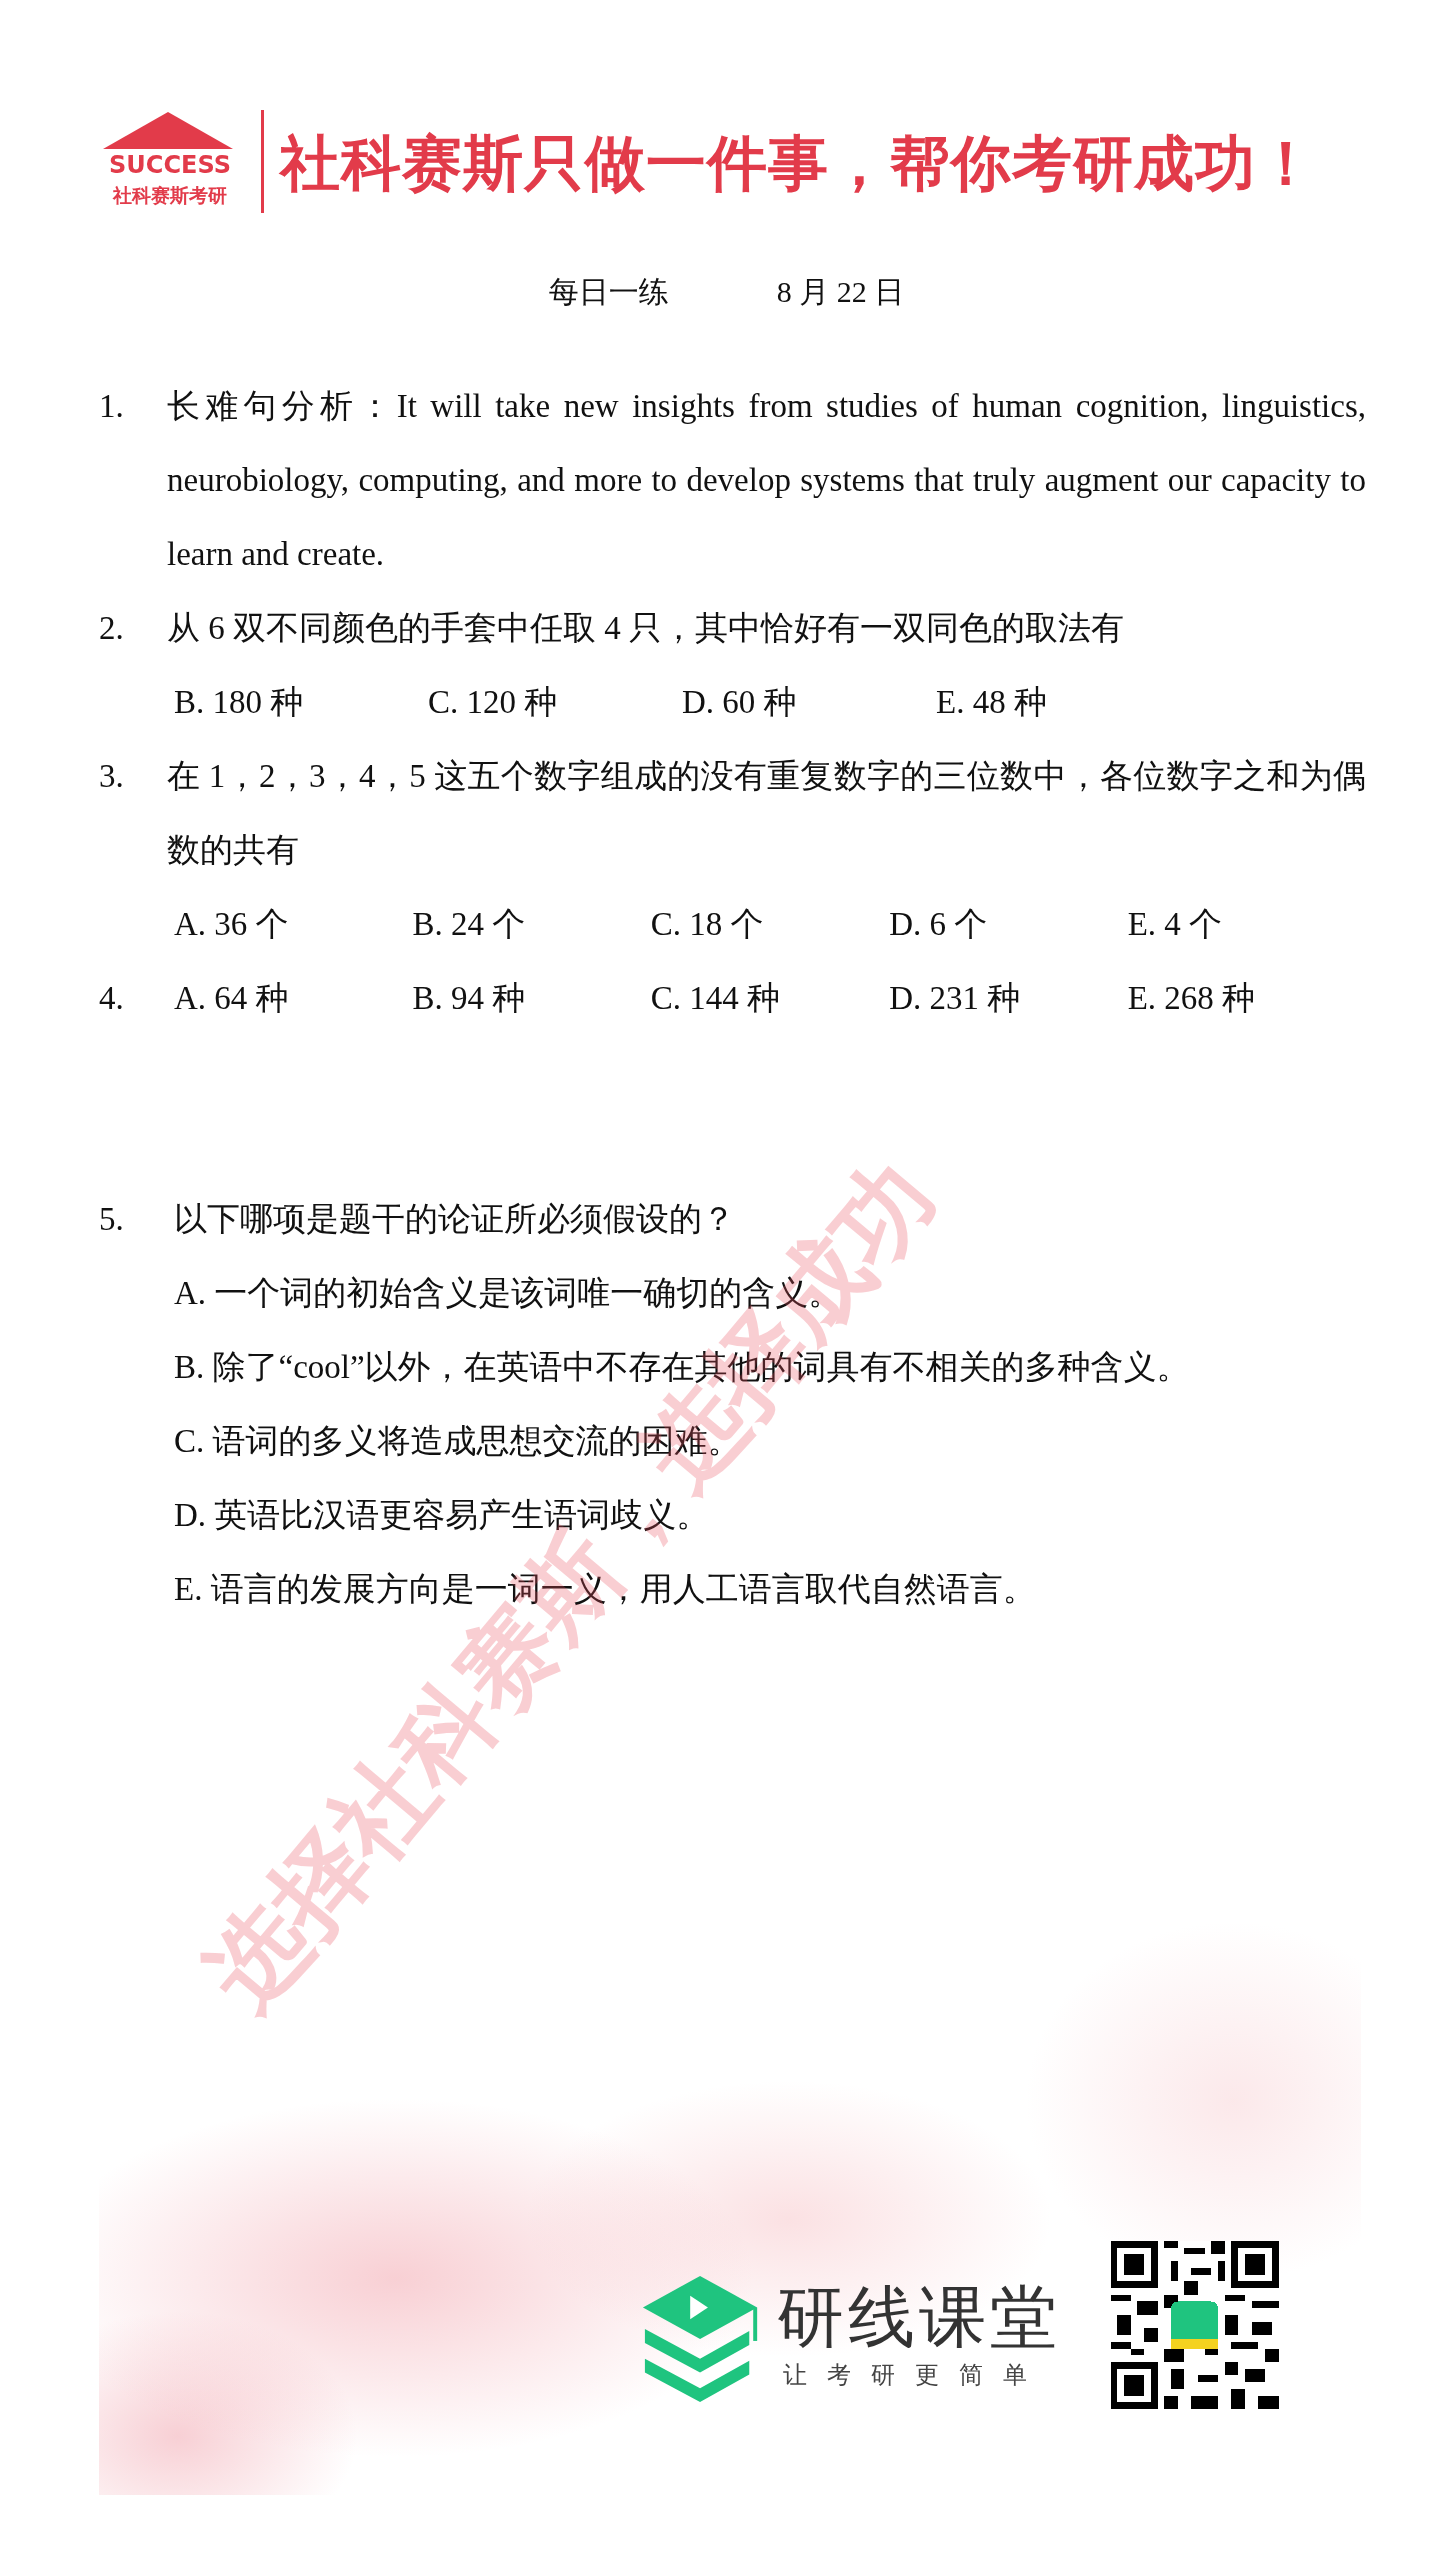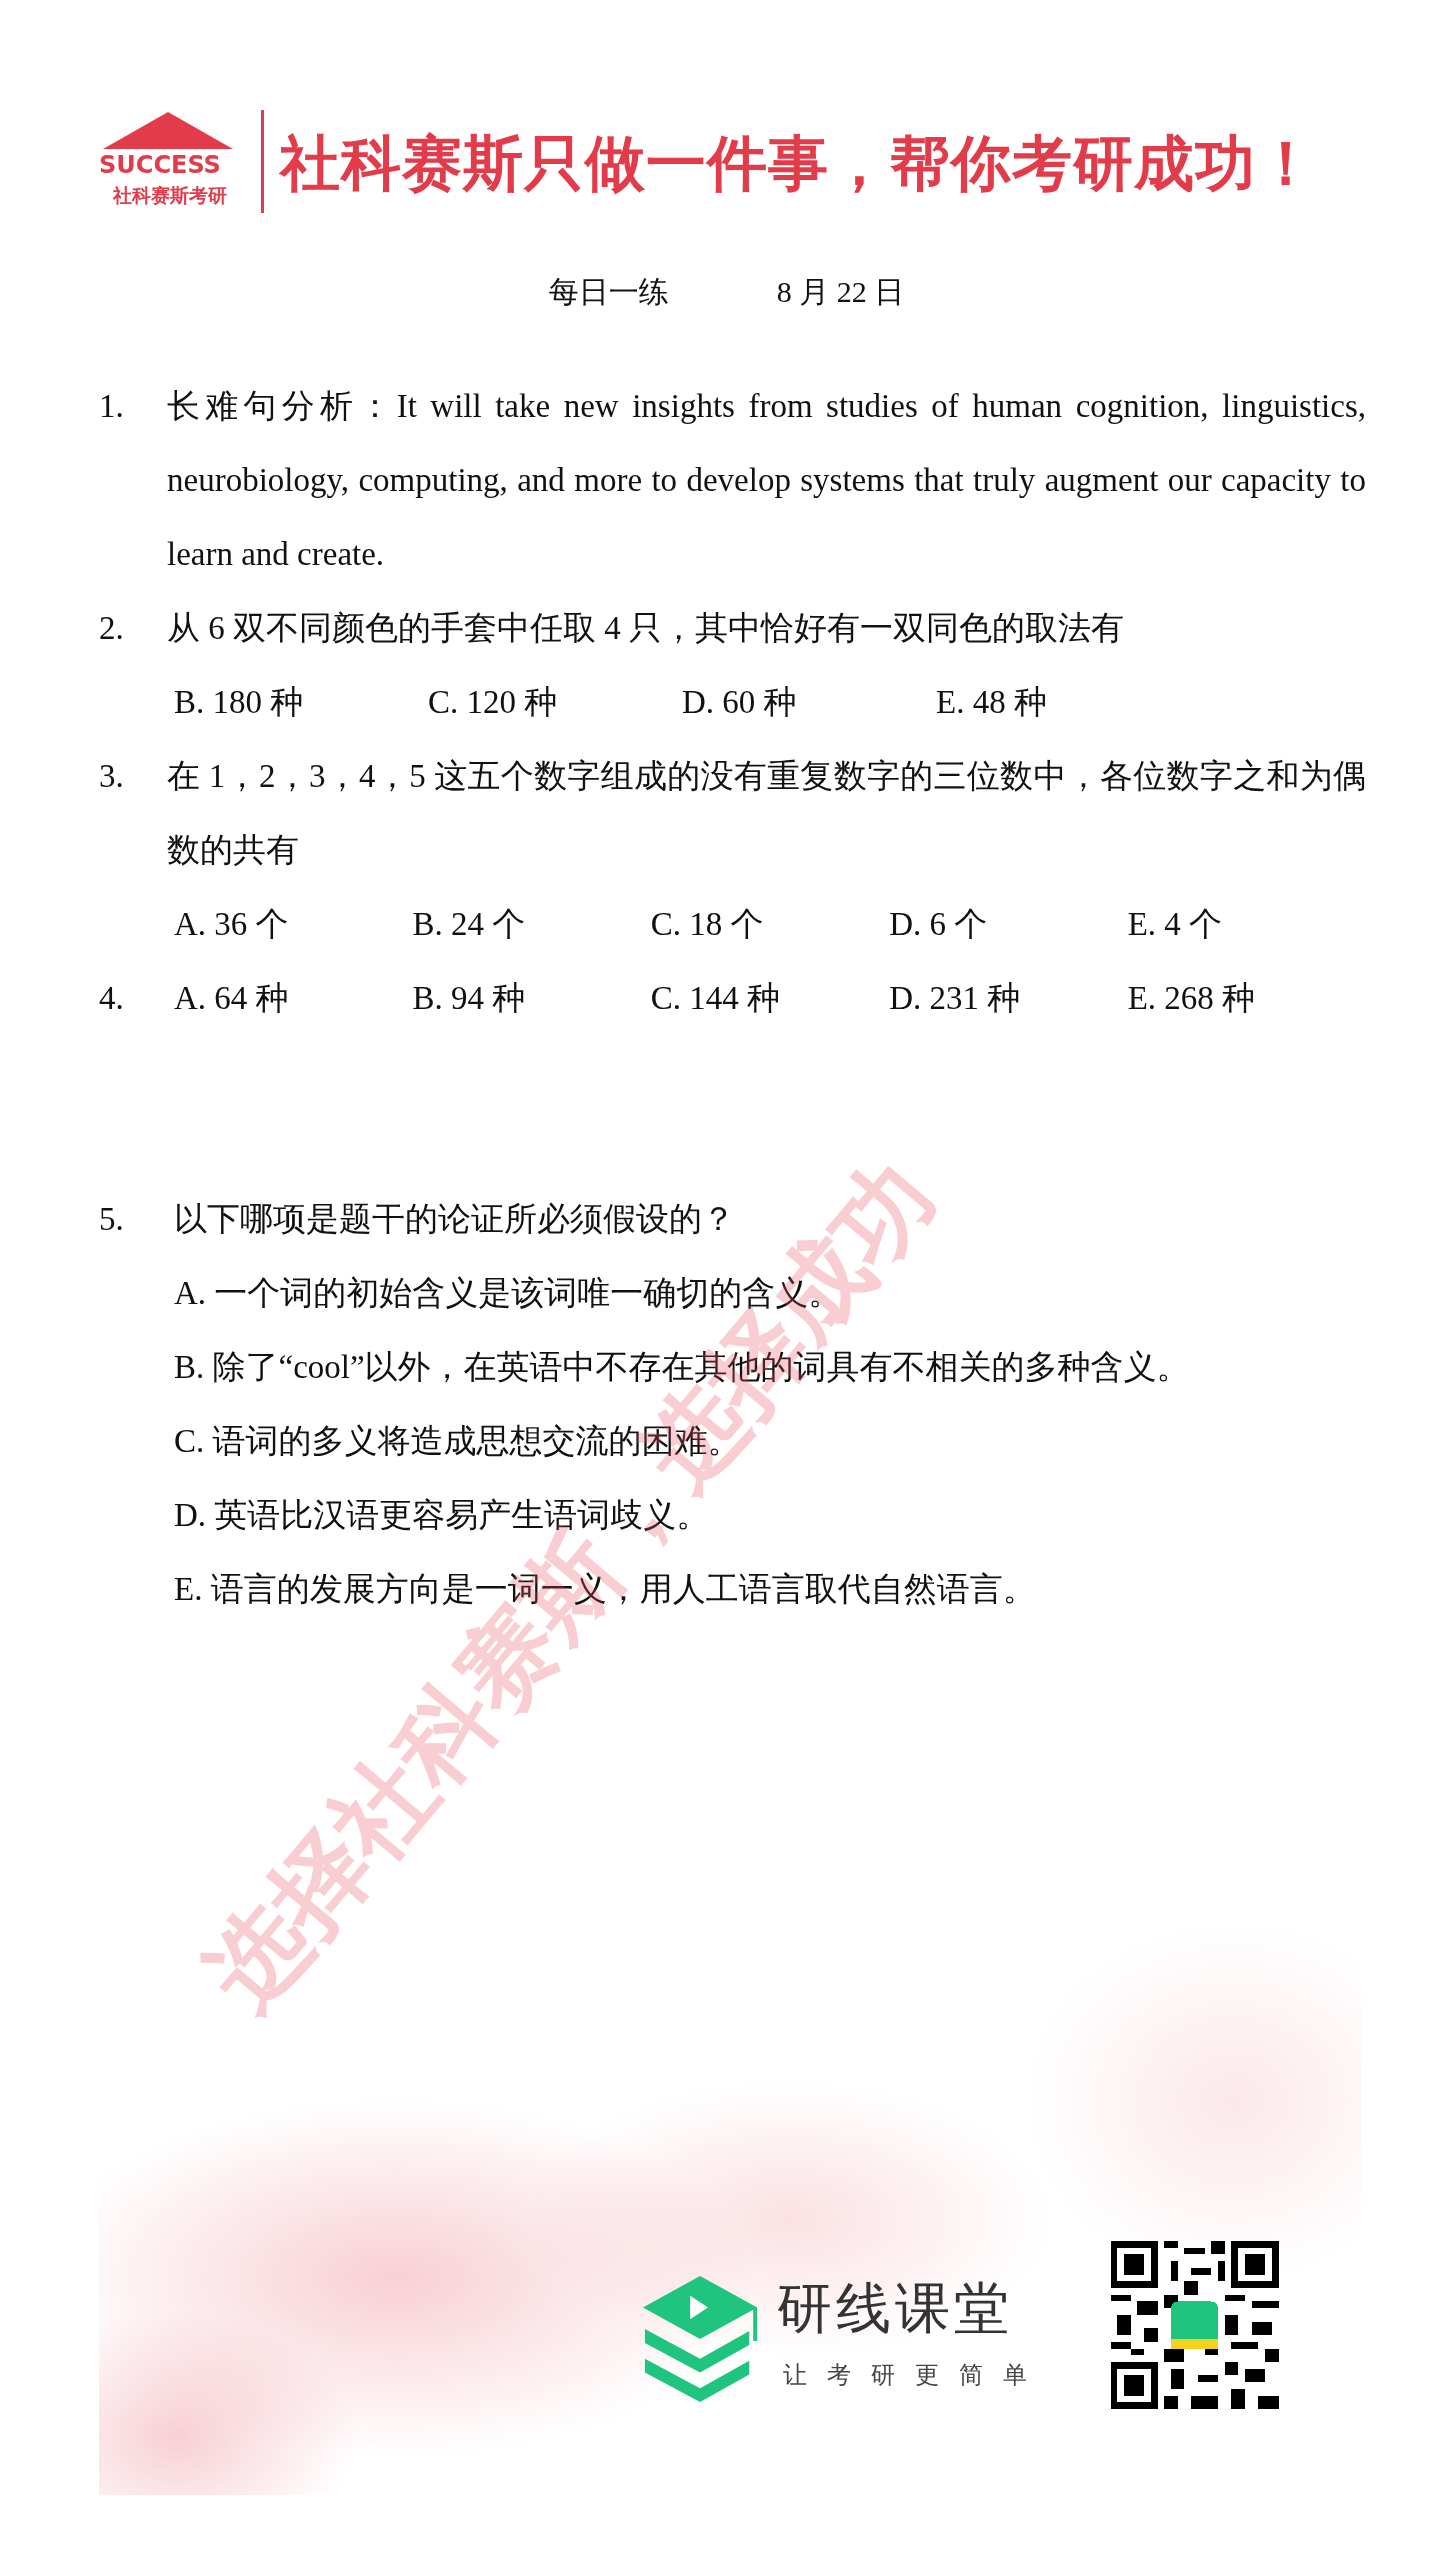--- a/index.html
+++ b/index.html
@@ -10,21 +10,21 @@
     color: #111;
   }
   .header { position: absolute; left: 97px; top: 110px; height: 104px; width: 1282px; }
   .logo { position: absolute; left: 0; top: 0; width: 146px; height: 104px; }
   .logo .roof {
     position: absolute; left: 6px; top: 2px; width: 0; height: 0;
     border-left: 65px solid transparent; border-right: 65px solid transparent;
     border-bottom: 37px solid #e23b4a;
   }
   .logo .success {
-    position: absolute; left: 2px; top: 41px; width: 142px; 
+    position: absolute; left: 2px; top: 41px; width: 142px; text-align: center;
     font-family: "DejaVu Sans", sans-serif; font-weight: bold; font-size: 24px;
     color: #e23b4a; letter-spacing: 0px;
   }
   .logo .sub {
     position: absolute; left: 0; top: 73px; width: 146px; text-align: center;
     font-family: "DejaVu Sans", sans-serif; font-size: 19px; color: #e23b4a; font-weight: bold;
   }
   .divider { position: absolute; left: 164px; top: 0; width: 3px; height: 103px; background: #e23b4a; }
   .slogan {
     position: absolute; left: 183px; top: 14px; font-family: "DejaVu Sans", sans-serif;
@@ -51,21 +51,21 @@
     background:
       radial-gradient(ellipse 513px 256px at 296px 355px, rgba(240,150,160,0.45), rgba(255,255,255,0) 70%),
       radial-gradient(ellipse 375px 197px at 690px 296px, rgba(245,180,185,0.4), rgba(255,255,255,0) 70%),
       radial-gradient(ellipse 296px 256px at 1134px 178px, rgba(245,190,195,0.35), rgba(255,255,255,0) 70%),
       radial-gradient(ellipse 256px 178px at 79px 513px, rgba(240,160,170,0.5), rgba(255,255,255,0) 70%);
   }
   .brand { position: absolute; left: 639px; top: 2268px; width: 414px; height: 138px; }
   .brand .icon { position: absolute; left: 0; top: 0; width: 128px; height: 138px; }
   .brand .name {
     position: absolute; left: 138px; top: 4px; font-family: "DejaVu Sans", sans-serif;
-    font-size: 55px; color: #333; letter-spacing: 4px; white-space: nowrap;
+    font-size: 67px; color: #333; letter-spacing: 4px; white-space: nowrap;
   }
   .brand .tag {
     position: absolute; left: 144px; top: 91px; font-family: "DejaVu Sans", sans-serif;
     font-size: 24px; color: #444; letter-spacing: 20px; white-space: nowrap;
   }
   .qr { position: absolute; left: 1105px; top: 2241px; width: 179px; height: 168px; }
 </style>
 </head>
 <body>
 

